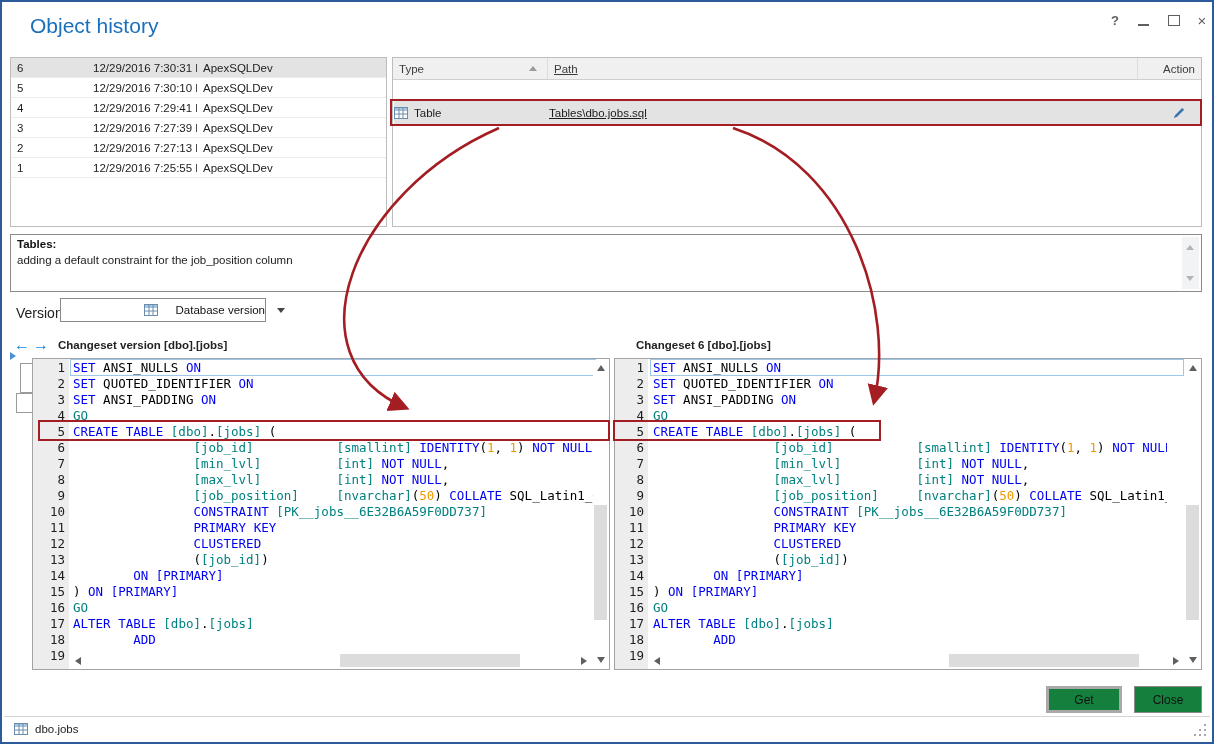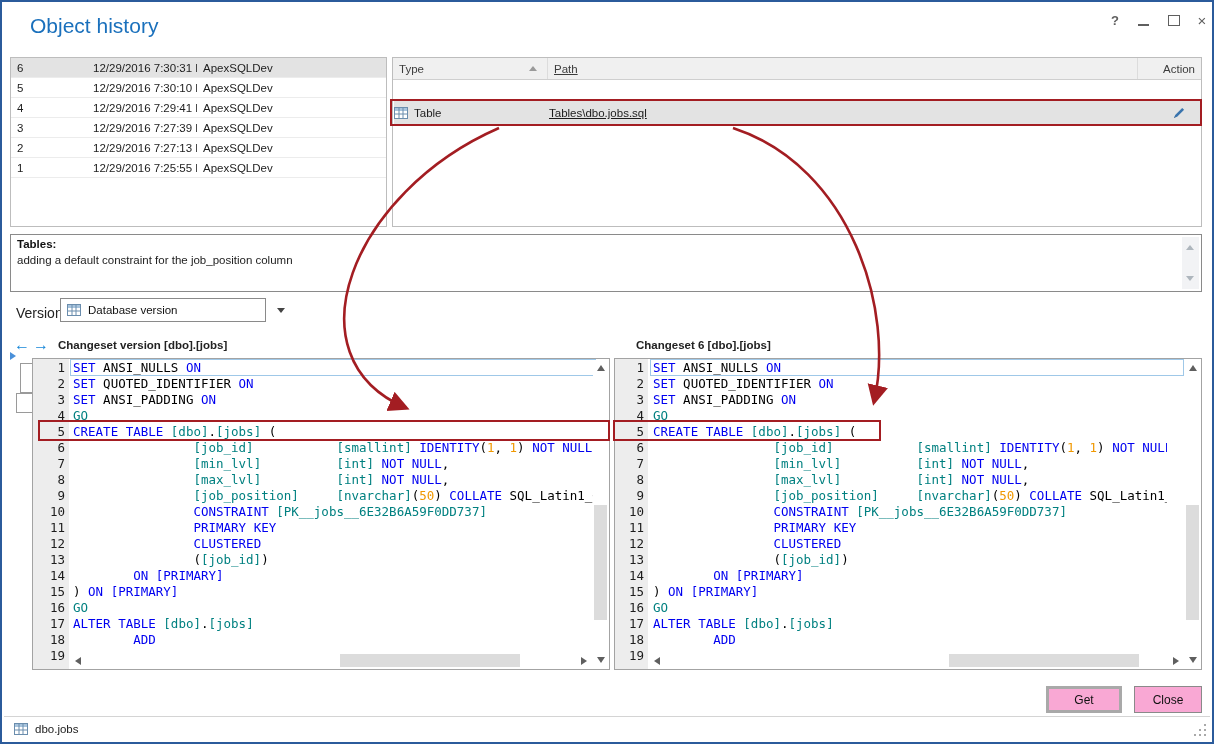--- a/index.html
+++ b/index.html
@@ -45,21 +45,21 @@
   #comment-box .lbl { position:absolute; left:6px; top:3px; font-size:11.5px; font-weight:bold; color:#111; }
   #comment-box .txt { position:absolute; left:6px; top:19px; font-size:11.5px; color:#222; }
   .cmt-scroll { position:absolute; right:2px; top:2px; width:17px; height:52px; background:#f2f3f5; }
   .chev { position:absolute; left:4px; width:0; height:0; border-left:4px solid transparent; border-right:4px solid transparent; }
   .chev.up { top:8px; border-bottom:5px solid #aeb6bd; }
   .chev.dn { bottom:8px; border-top:5px solid #aeb6bd; }
 
   
   #version-label { position:absolute; left:14px; top:303px; font-size:14px; color:#222; }
   #version-combo { position:absolute; left:58px; top:296px; width:206px; height:24px; border:1px solid #8a8a8a;
-                   background:#fff; display:flex; align-items:center; padding-left:6px; gap:7px; font-size:11.5px; color:#111; }
+                   background:#fff; display:flex; align-items:center; padding-left:6px; gap:18px; font-size:11.5px; color:#111;justify-content:flex-end; }
   #version-drop { position:absolute; left:268px; top:296px; width:22px; height:24px; display:flex; align-items:center; justify-content:center; }
   .drop-arrow { width:0; height:0; border-left:4px solid transparent; border-right:4px solid transparent; border-top:5px solid #444; }
 
   
   .nav-arrow { position:absolute; top:334px; font-size:16px; font-weight:bold; color:#1787d8; }
   #nav-back { left:12px; } #nav-fwd { left:31px; }
   .pane-title { position:absolute; top:337px; font-size:11.5px; font-weight:bold; color:#222; }
   #left-pane-title { left:56px; } #right-pane-title { left:634px; }
 
   .editor { position:absolute; top:356px; height:312px; border:1px solid #a3a3a3; background:#fff; overflow:hidden; }
@@ -101,21 +101,21 @@
   #overview .r2 { position:absolute; left:12px; top:43px; width:20px; height:20px; background:#fff; border:1px solid #9a9a9a; }
 
   
   .anno-box { position:absolute; border:2px solid #a31d22; pointer-events:none; }
   #anno-row   { left:388px; top:97px;  width:812px; height:27px; }
   #anno-left  { left:36px;  top:418px; width:572px; height:21px; }
   #anno-right { left:611px; top:418px; width:268px; height:21px; }
   #anno-svg { position:absolute; left:0; top:0; width:1214px; height:744px; pointer-events:none; }
 
   
-  .btn { position:absolute; top:684px; height:27px; background:#f9a8d4; font-size:12px; color:#111;
+  .btn { position:absolute; top:684px; height:27px; background:#15803d; font-size:12px; color:#111;
          display:flex; align-items:center; justify-content:center; cursor:default; }
   #btn-get { left:1044px; width:76px; border:3px solid #a9a9a9; }
   #btn-close { left:1132px; width:68px; border:1px solid #8a8a8a; }
   #statusbar { position:absolute; left:2px; right:2px; bottom:2px; height:24px; border-top:1px solid #d4d4d4;
                display:flex; align-items:center; padding-left:10px; gap:7px; font-size:11.5px; color:#222; }
   #resize-grip { position:absolute; right:4px; bottom:4px; width:12px; height:12px; }
   #resize-grip i { position:absolute; width:2px; height:2px; background:#a9a9a9; }
 
   .pencil-icon { display:inline-block; width:14px; height:14px; margin-right:14px; }
 </style>

